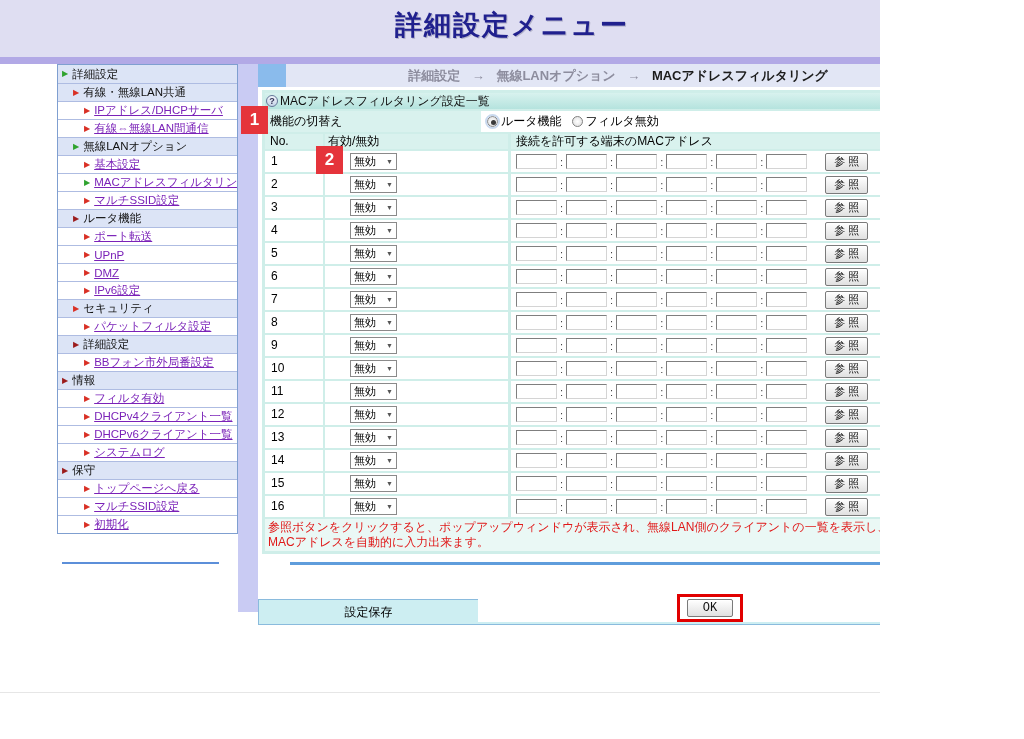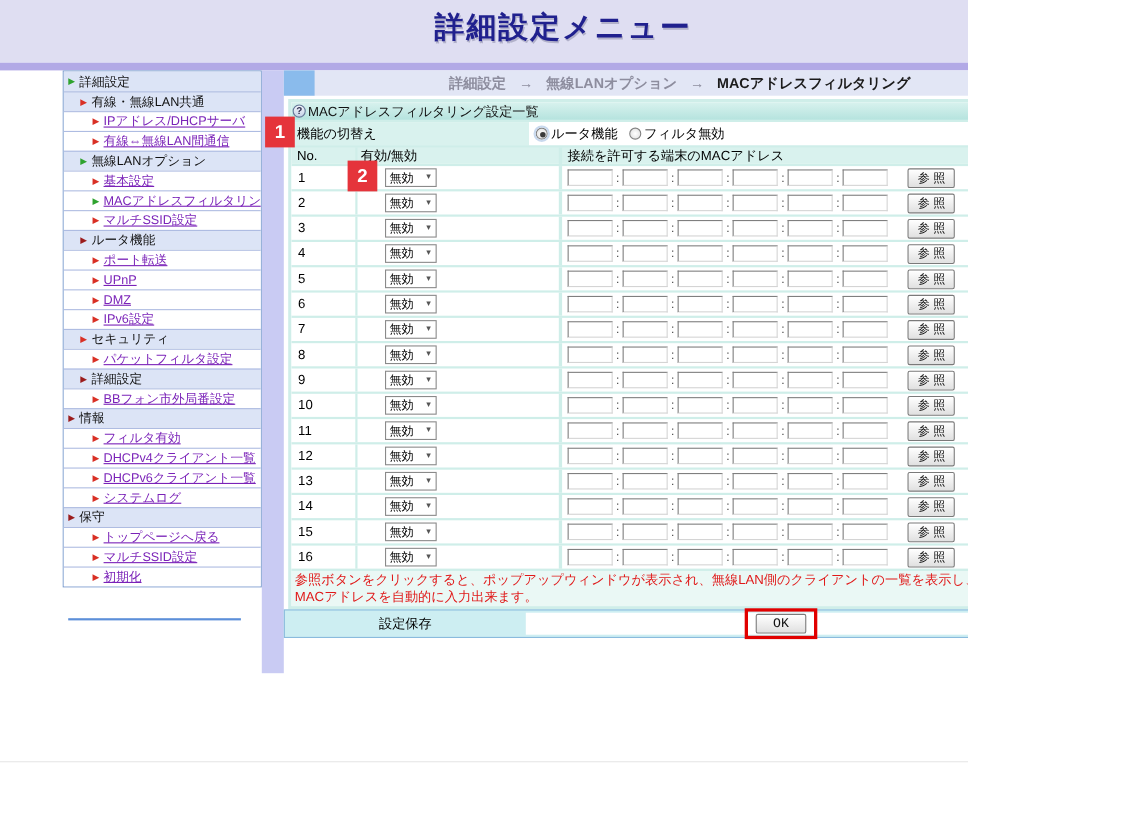--- a/index.html
+++ b/index.html
@@ -61,21 +61,21 @@
             display:flex; align-items:center; justify-content:space-between; padding:0 3px; font-size:11px; cursor:pointer; }
   .sel-arrow { font-size:7px; color:#555; }
   .td-mac { flex:1; border-left:3px solid #cfeee9; display:flex; align-items:center; padding-left:5px; }
   .mac-input { width:41px; height:15px; border:1px solid; border-color:#7f7f7f #d4d4d4 #d4d4d4 #7f7f7f; background:#fff; font-size:11px; padding:0 2px; }
   .colon { font-size:11px; color:#444; margin:0 3px; }
   .ref-btn { width:43px; height:18px; font-size:11px; letter-spacing:3px; margin-left:18px; padding-left:3px; }
   .t-note { border-top:2px solid #cfeee9; background:#eaf8f5; color:#e01818; font-size:12px; line-height:15px; padding:1px 3px; }
 
   
   .blue-rule { position:absolute; left:290px; top:562px; width:636px; height:3px; background:#5f9ddc; }
-  .save-bar { position:absolute; left:258px; top:554px; width:687px; height:26px; background:#cdeef2; border:1px solid #8abbdd; display:flex; }
+  .save-bar { position:absolute; left:258px; top:599px; width:687px; height:26px; background:#cdeef2; border:1px solid #8abbdd; display:flex;align-items:flex-end; }
   .save-label { width:219px; font-size:12px; line-height:24px; text-align:center; }
   .save-val { flex:1; background:#fff; margin:2px 2px 2px 0; display:flex; align-items:center; justify-content:center; }
   .ok-frame { border:3px solid #e10000; padding:2px 7px; display:flex; align-items:center; justify-content:center; }
   .ok-btn { width:46px; height:18px; font-size:12px; }
   .copyright { position:absolute; left:0; top:649px; width:1024px; text-align:center; color:#b8b8b8; font-size:12.5px; letter-spacing:1px; }
   .page-end { position:absolute; left:0; top:692px; width:1024px; height:1px; background:#e6e6e6; }
 
   
   .badge { position:absolute; width:27px; height:28px; background:#e5343b; color:#fff; font-size:17px; font-weight:bold;
            text-align:center; line-height:28px; }

